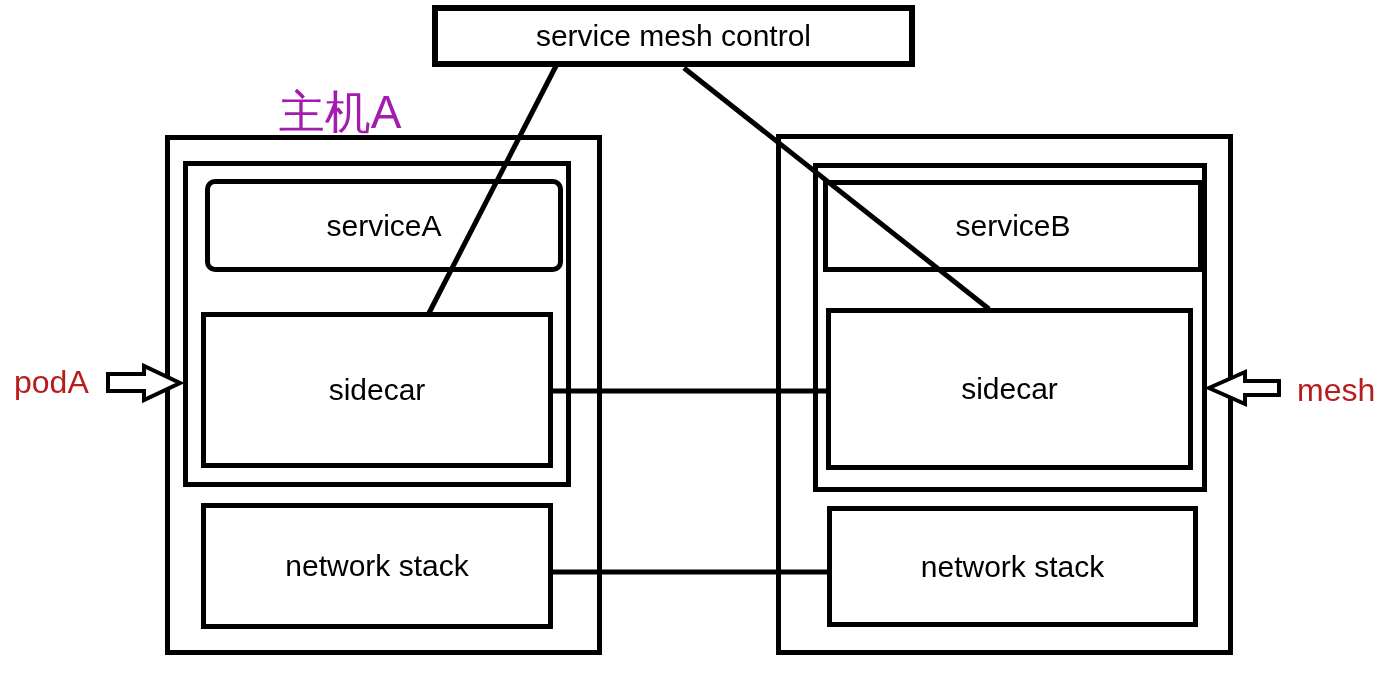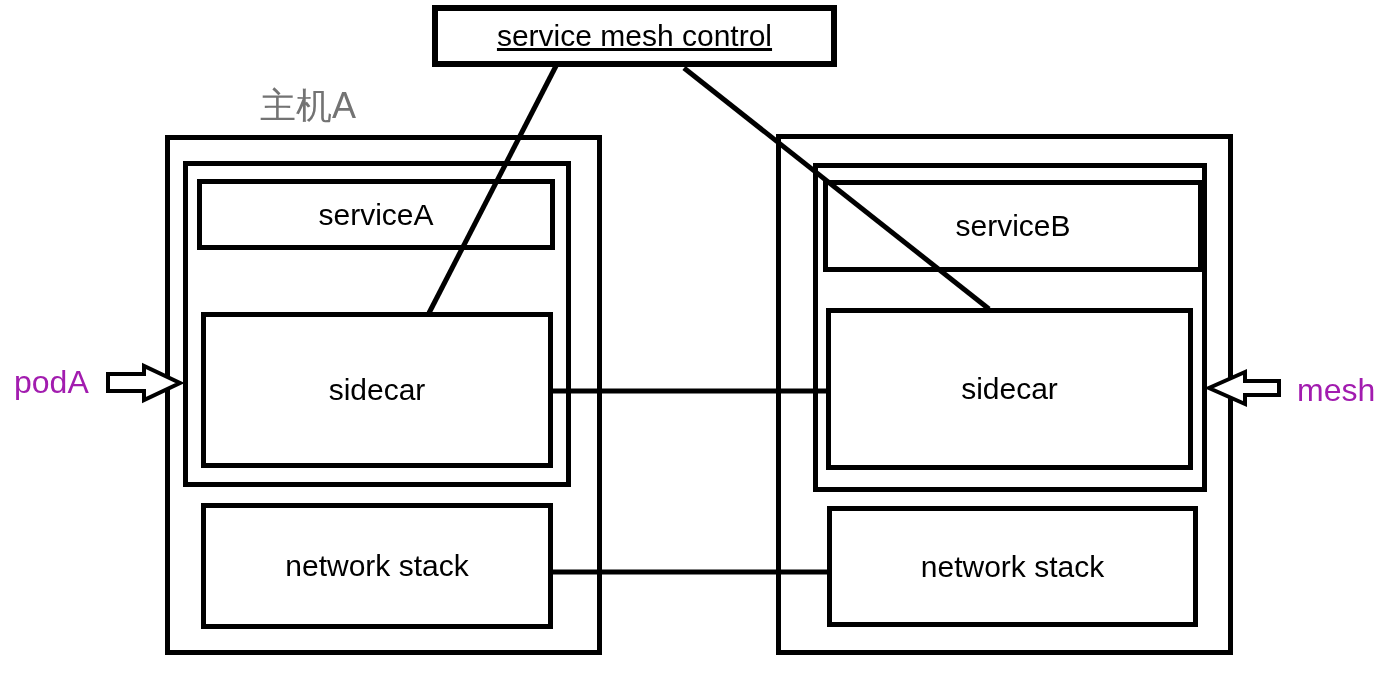--- a/index.html
+++ b/index.html
@@ -20,48 +20,47 @@
     display: flex;
     align-items: center;
     justify-content: center;
   }
   .box-label {
     font-size: 30px;
     color: #000000;
     white-space: nowrap;
   }
   .control-box {
-    left: 432px; top: 5px; width: 405px; height: 62px;
+    left: 432px; top: 5px; width: 483px; height: 62px;
     border-width: 6px;
-    text-decoration: underline;
   }
   .host-a-box        { left: 165px; top: 135px; width: 437px; height: 520px; }
   .host-a-pod-box    { left: 183px; top: 161px; width: 388px; height: 326px; }
-  .service-a-box     { left: 197px; top: 179px; width: 358px; height: 71px;  }
+  .service-a-box     { left: 205px; top: 179px; width: 358px; height: 93px; border-radius: 10px;  }
   .sidecar-a-box     { left: 201px; top: 312px; width: 352px; height: 156px; }
   .netstack-a-box    { left: 201px; top: 503px; width: 352px; height: 126px; }
   .host-b-box        { left: 776px; top: 134px; width: 457px; height: 521px; }
   .host-b-pod-box    { left: 813px; top: 163px; width: 394px; height: 329px; }
   .service-b-box     { left: 823px; top: 180px; width: 380px; height: 92px; text-align: right;  }
   .sidecar-b-box     { left: 826px; top: 308px; width: 367px; height: 162px; }
   .netstack-b-box    { left: 827px; top: 506px; width: 371px; height: 121px; }
   .host-label {
     position: absolute;
     width: 160px;
-    text-align: left;
-    font-size: 36px;
-    color: #737373;
+    text-align: center;
+    font-size: 46px;
+    color: #a21caf;
     white-space: nowrap;
   }
   .host-a-label { left: 260px; top: 82px; }
   .host-b-label { left: 927px; top: 80px; }
   .pod-label {
     position: absolute;
     font-size: 32px;
-    color: #a21caf;
+    color: #b91c1c;
     white-space: nowrap;
   }
   .pod-a-label { left: 14px;   top: 364px; }
   .pod-b-label { left: 1297px; top: 372px; }
   .overlay {
     position: absolute;
     left: 0; top: 0;
     width: 1383px; height: 676px;
     pointer-events: none;
   }

